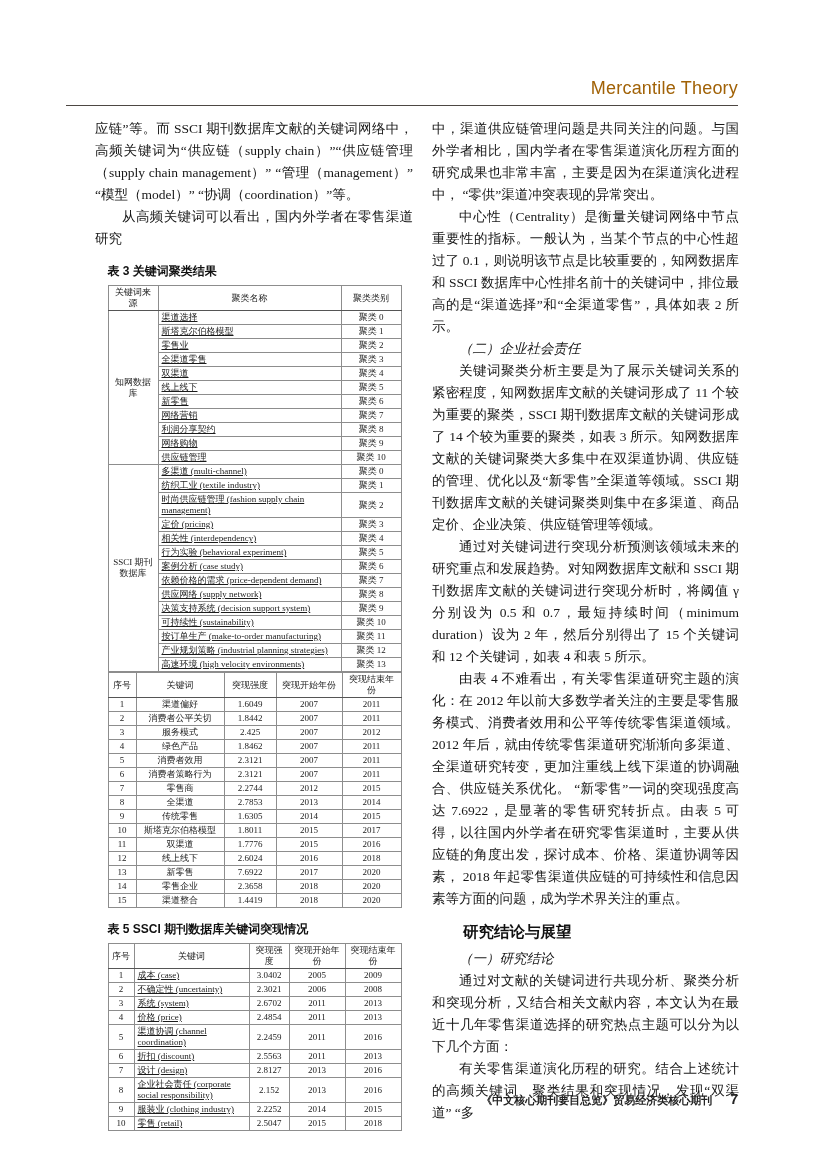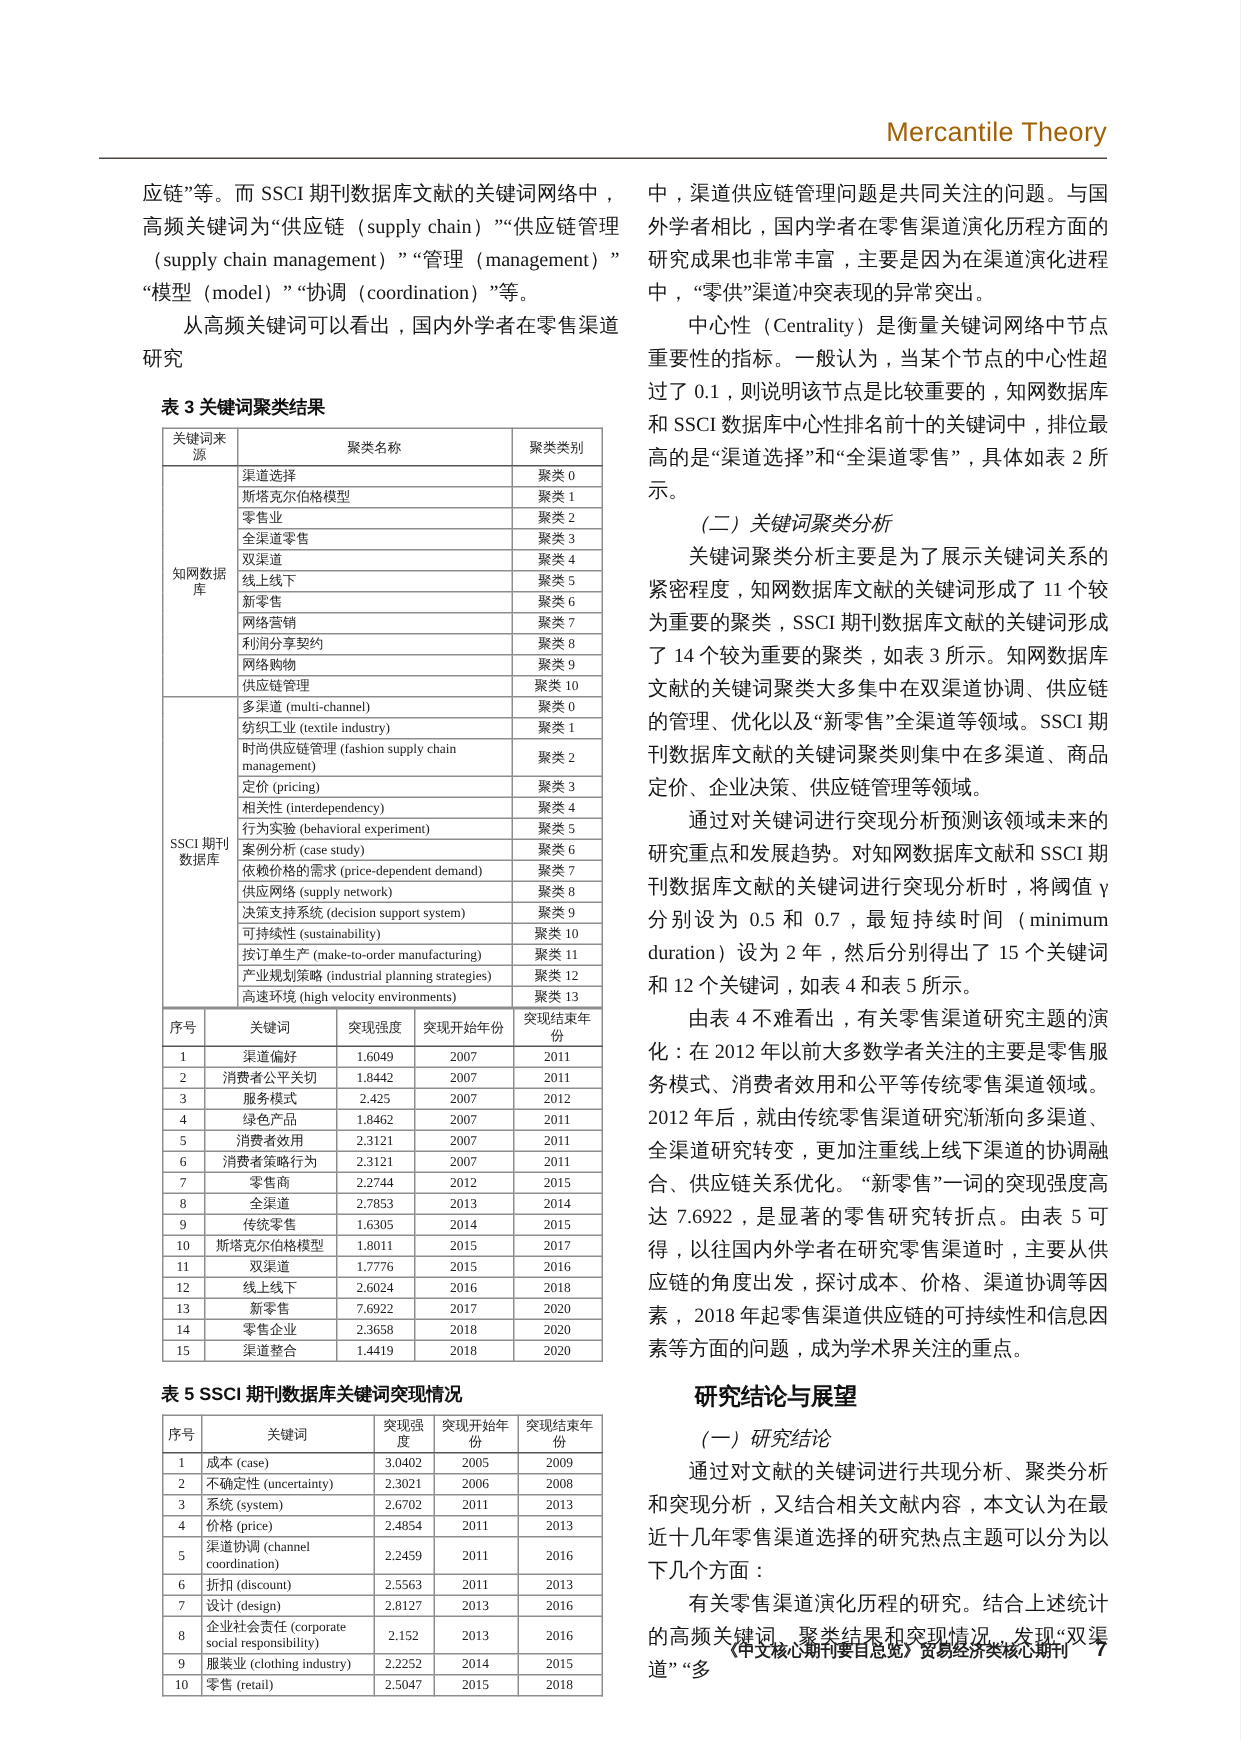--- a/index.html
+++ b/index.html
@@ -38,21 +38,21 @@
     font-weight:bold;font-size:12px;line-height:15px;
     margin:14px 0 6px 0;color:#111;
   }
   table{border-collapse:collapse;width:100%;table-layout:fixed;border:1.4px solid #2f2f2f;}
   th,td{
     border:0.8px solid #8d8d8d;font-size:9px;line-height:11px;
     padding:1px 3px;text-align:center;font-weight:normal;
     word-break:break-word;color:#1b1b1b;
   }
   thead th{border-bottom:1px solid #555;}
-  td.tl{text-align:left;}
+  td.tl{text-align:left;text-decoration:underline;}
   
   .t3c1{width:50px}.t3c2{width:183px}.t3c3{width:60px}
   .t4c1{width:28px}.t4c2{width:88px}.t4c3{width:52px}.t4c4{width:66px}.t4c5{width:59px}
   .t5c1{width:26px}.t5c2{width:115px}.t5c3{width:40px}.t5c4{width:56px}.t5c5{width:56px}
   
   .pfooter{
     position:absolute;right:89px;top:1091px;
     font-family:"Liberation Sans","DejaVu Sans",sans-serif;
     font-weight:bold;font-size:11px;color:#222;
     display:flex;align-items:baseline;gap:18px;text-align:right;
@@ -415,21 +415,21 @@
                 <td>2018</td>
               </tr>
             </tbody>
         </table>
       </div>
     </div>
 
     <div class="col col-right">
         <p class="body">中，渠道供应链管理问题是共同关注的问题。与国外学者相比，国内学者在零售渠道演化历程方面的研究成果也非常丰富，主要是因为在渠道演化进程中， “零供”渠道冲突表现的异常突出。</p>
         <p class="body ind">中心性（Centrality）是衡量关键词网络中节点重要性的指标。一般认为，当某个节点的中心性超过了 0.1，则说明该节点是比较重要的，知网数据库和 SSCI 数据库中心性排名前十的关键词中，排位最高的是“渠道选择”和“全渠道零售”，具体如表 2 所示。</p>
-        <h3 class="sub-heading ind">（二）关键词聚类分析</h3>
+        <h3 class="sub-heading ind">（二）企业社会责任</h3>
         <p class="body ind">关键词聚类分析主要是为了展示关键词关系的紧密程度，知网数据库文献的关键词形成了 11 个较为重要的聚类，SSCI 期刊数据库文献的关键词形成了 14 个较为重要的聚类，如表 3 所示。知网数据库文献的关键词聚类大多集中在双渠道协调、供应链的管理、优化以及“新零售”全渠道等领域。SSCI 期刊数据库文献的关键词聚类则集中在多渠道、商品定价、企业决策、供应链管理等领域。</p>
         <p class="body ind">通过对关键词进行突现分析预测该领域未来的研究重点和发展趋势。对知网数据库文献和 SSCI 期刊数据库文献的关键词进行突现分析时，将阈值 γ 分别设为 0.5 和 0.7，最短持续时间（minimum duration）设为 2 年，然后分别得出了 15 个关键词和 12 个关键词，如表 4 和表 5 所示。</p>
         <p class="body ind">由表 4 不难看出，有关零售渠道研究主题的演化：在 2012 年以前大多数学者关注的主要是零售服务模式、消费者效用和公平等传统零售渠道领域。2012 年后，就由传统零售渠道研究渐渐向多渠道、全渠道研究转变，更加注重线上线下渠道的协调融合、供应链关系优化。 “新零售”一词的突现强度高达 7.6922，是显著的零售研究转折点。由表 5 可得，以往国内外学者在研究零售渠道时，主要从供应链的角度出发，探讨成本、价格、渠道协调等因素， 2018 年起零售渠道供应链的可持续性和信息因素等方面的问题，成为学术界关注的重点。</p>
         <h2 class="section-heading ind">研究结论与展望</h2>
         <h3 class="sub-heading ind">（一）研究结论</h3>
         <p class="body ind">通过对文献的关键词进行共现分析、聚类分析和突现分析，又结合相关文献内容，本文认为在最近十几年零售渠道选择的研究热点主题可以分为以下几个方面：</p>
         <p class="body ind">有关零售渠道演化历程的研究。结合上述统计的高频关键词、聚类结果和突现情况，发现“双渠道” “多</p>
       </div>
 
   </div>

